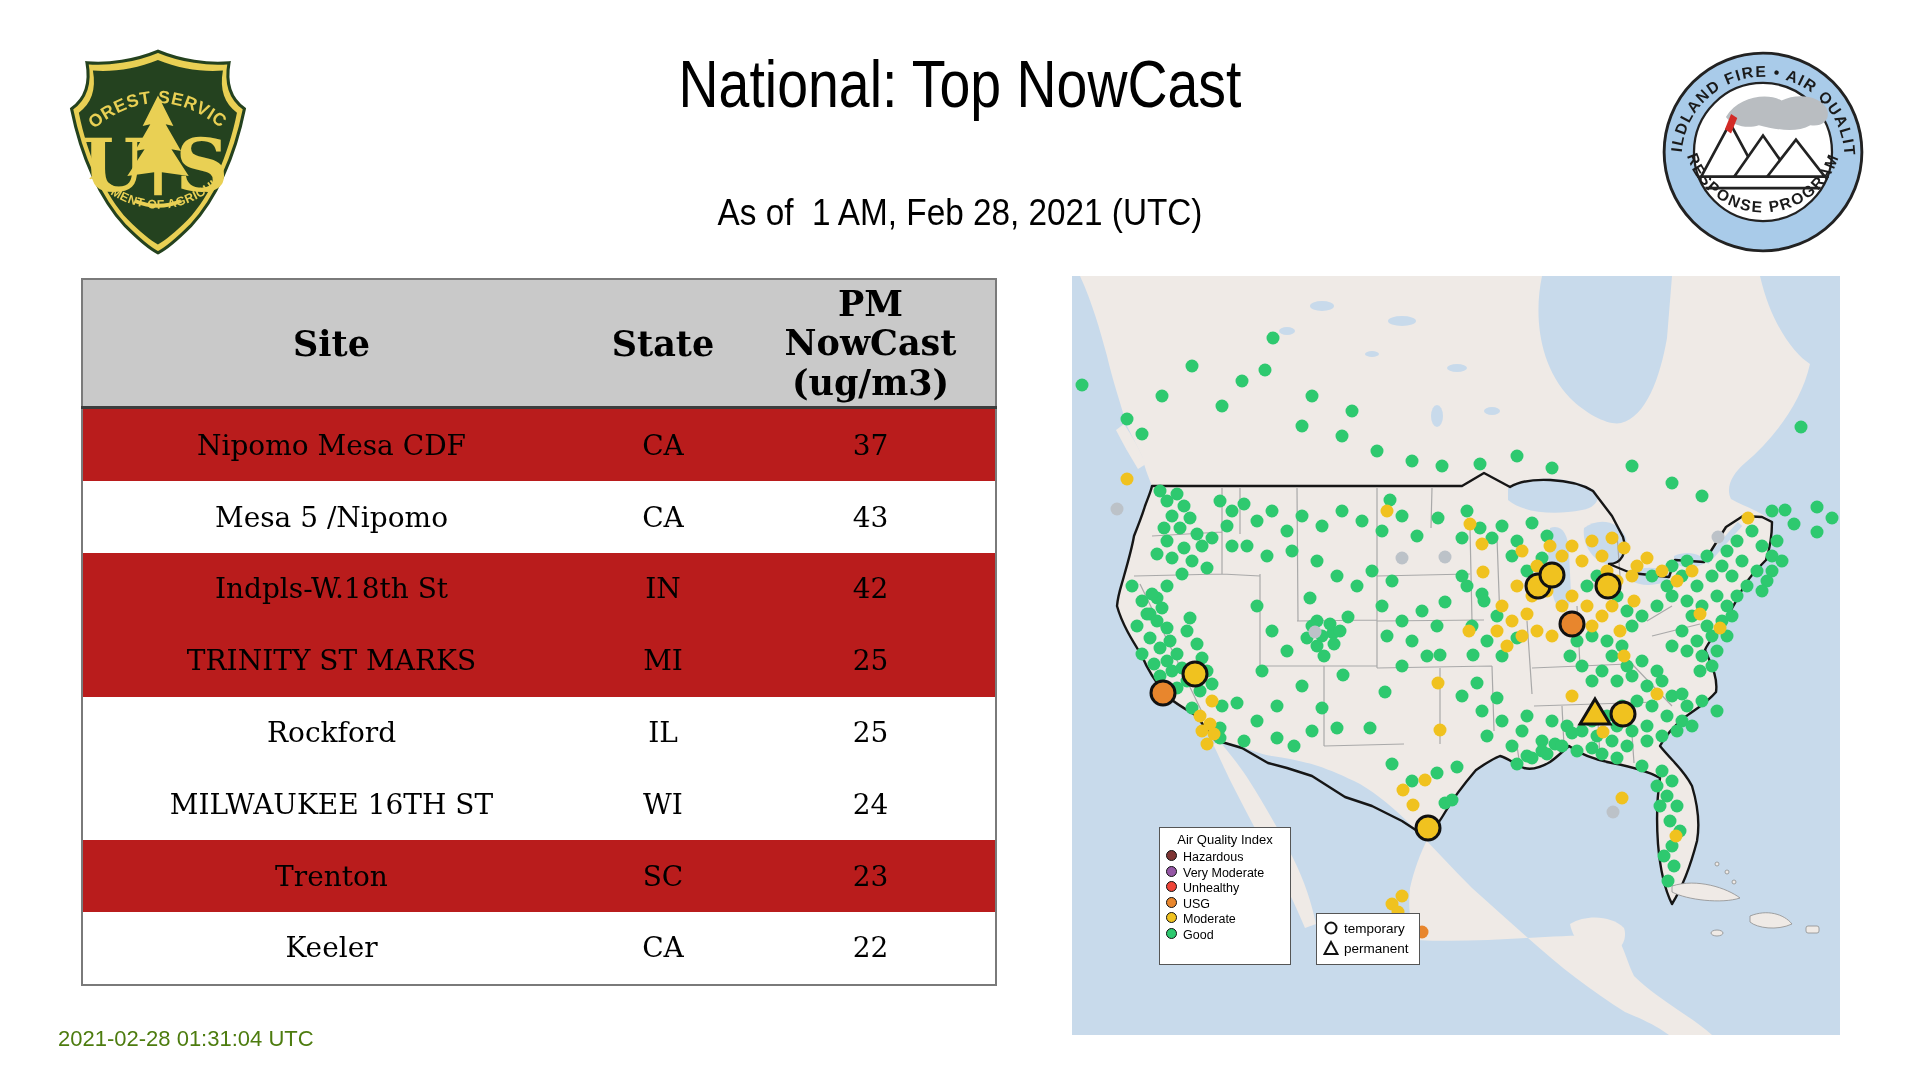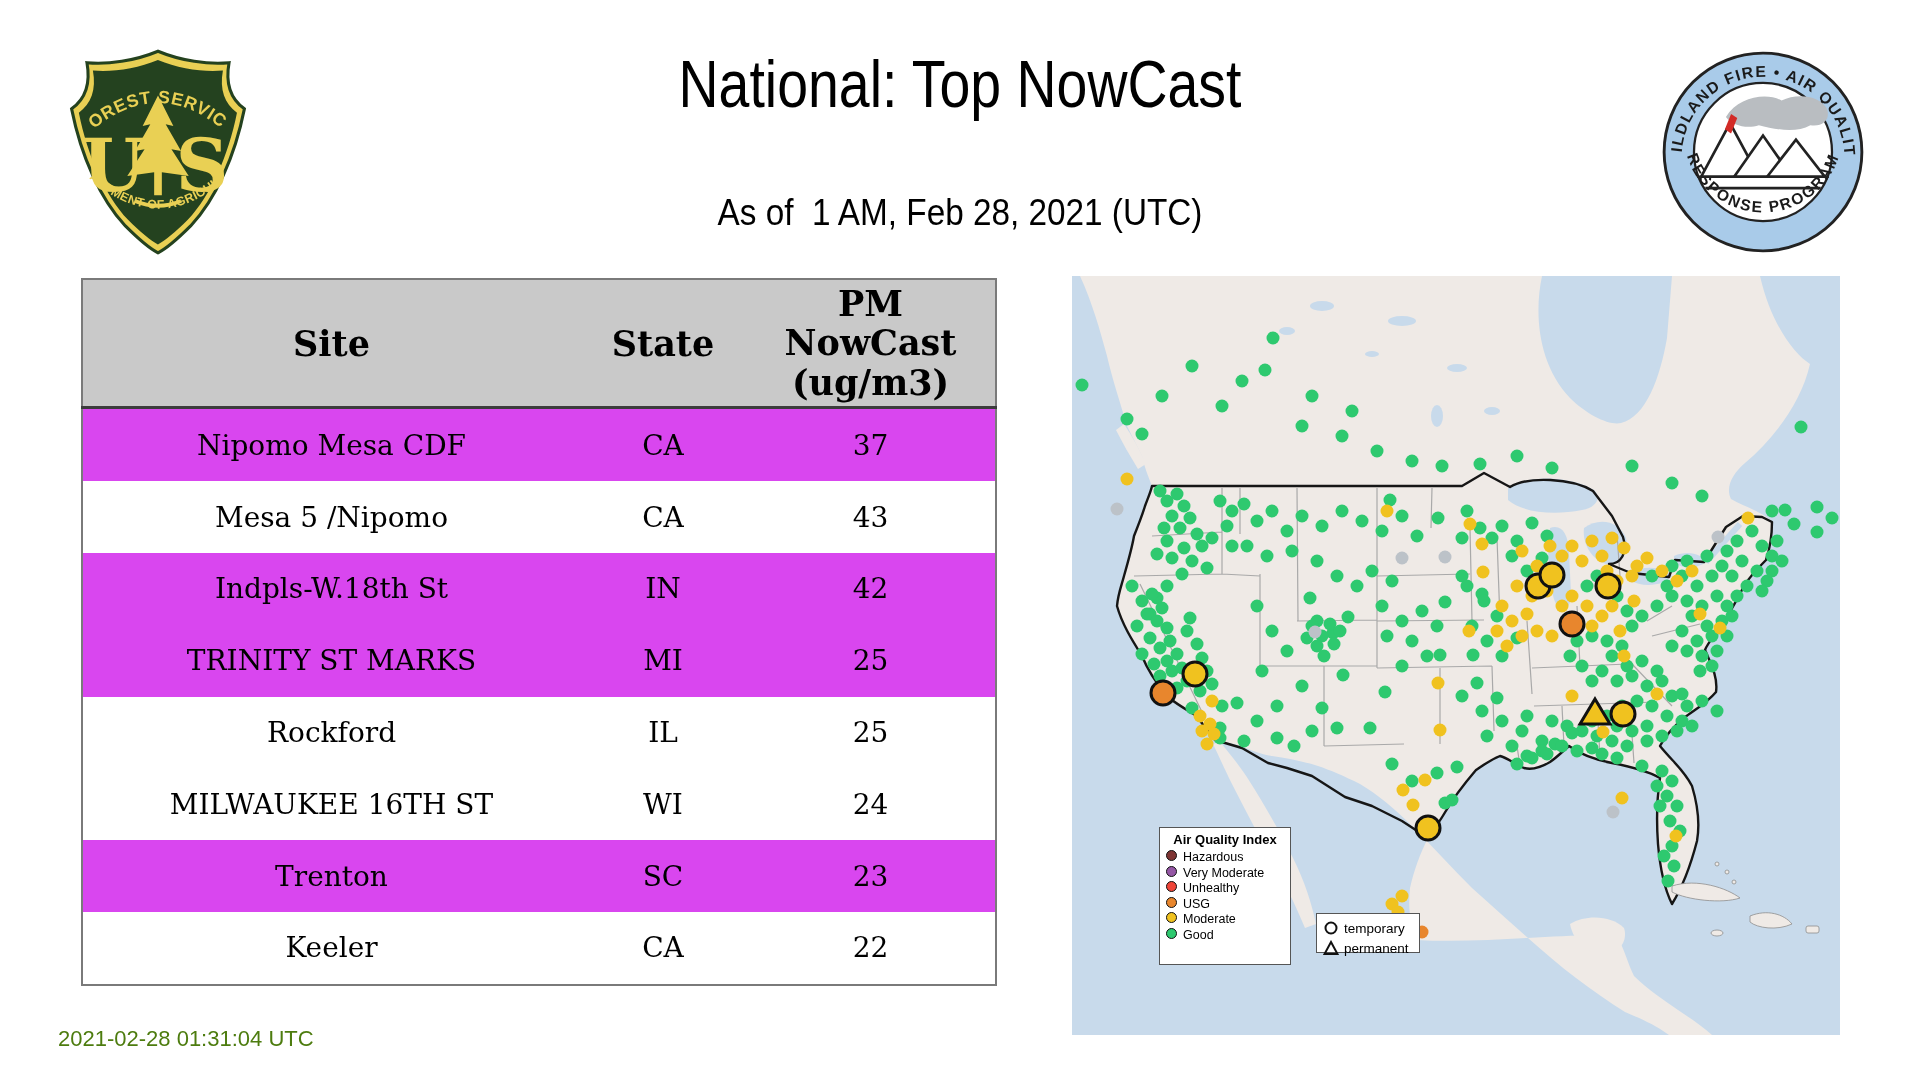--- a/index.html
+++ b/index.html
@@ -27,47 +27,47 @@
     border:2px solid #7a7a7a;
   }
   .nowcast-table thead th{
     background:#c9c9c9;font-size:35px;font-weight:bold;
     border-bottom:3px solid #3c3c3c;height:124px;vertical-align:middle;
   }
   .nowcast-table th.col-pm{white-space:pre-line;line-height:1.12;}
   .nowcast-table td{
     font-size:28px;text-align:center;vertical-align:middle;height:56px;
   }
-  .nowcast-table tr.odd{background:#d946ef;}
+  .nowcast-table tr.odd{background:#b91c1c;}
   .nowcast-table tr.even{background:#ffffff;}
   
   .timestamp{
     position:absolute;left:58px;top:1026px;font-size:22px;color:#4d7c0f;
   }
   
   .map-wrap{position:absolute;left:1072px;top:276px;width:768px;height:759px;}
   .water{fill:#c8daeb;}
   .land{fill:#efeae6;}
   .state-borders{stroke:#a9a9a9;stroke-width:1.2;fill:none;}
   .us-outline{stroke:#161616;stroke-width:2.4;fill:none;stroke-linejoin:round;}
   .island{fill:#efeae6;stroke:#8e8e8e;stroke-width:.8;}
   
   .legend-aqi{
     position:absolute;left:1159px;top:827px;width:132px;height:138px;
     background:#ffffff;border:1.5px solid #555;box-sizing:border-box;
     font-size:12.5px;padding:4px 6px 2px 6px;
   }
-  .legend-aqi .lg-title{text-align:center;font-size:13px;margin-bottom:3px;font-weight:bold;}
+  .legend-aqi .lg-title{text-align:center;font-size:13px;margin-bottom:3px;}
   .aqi-item{display:flex;align-items:flex-start;height:15.5px;}
   .swatch{
     width:11px;height:11px;border-radius:50%;border:1.5px solid #111;
     margin-right:6px;flex:0 0 auto;box-sizing:border-box;
   }
   .legend-type{
-    position:absolute;left:1316px;top:913px;width:104px;height:40px;
+    position:absolute;left:1316px;top:913px;width:104px;height:52px;
     background:#ffffff;border:1.5px solid #555;box-sizing:border-box;
     font-size:13.5px;padding:4px 6px;
   }
   .type-row{display:flex;align-items:center;height:20px;}
   .glyph{width:16px;height:16px;margin-right:5px;flex:0 0 auto;}
 </style>
 </head>
 <body>
 
 <div class="title">National: Top NowCast</div>

